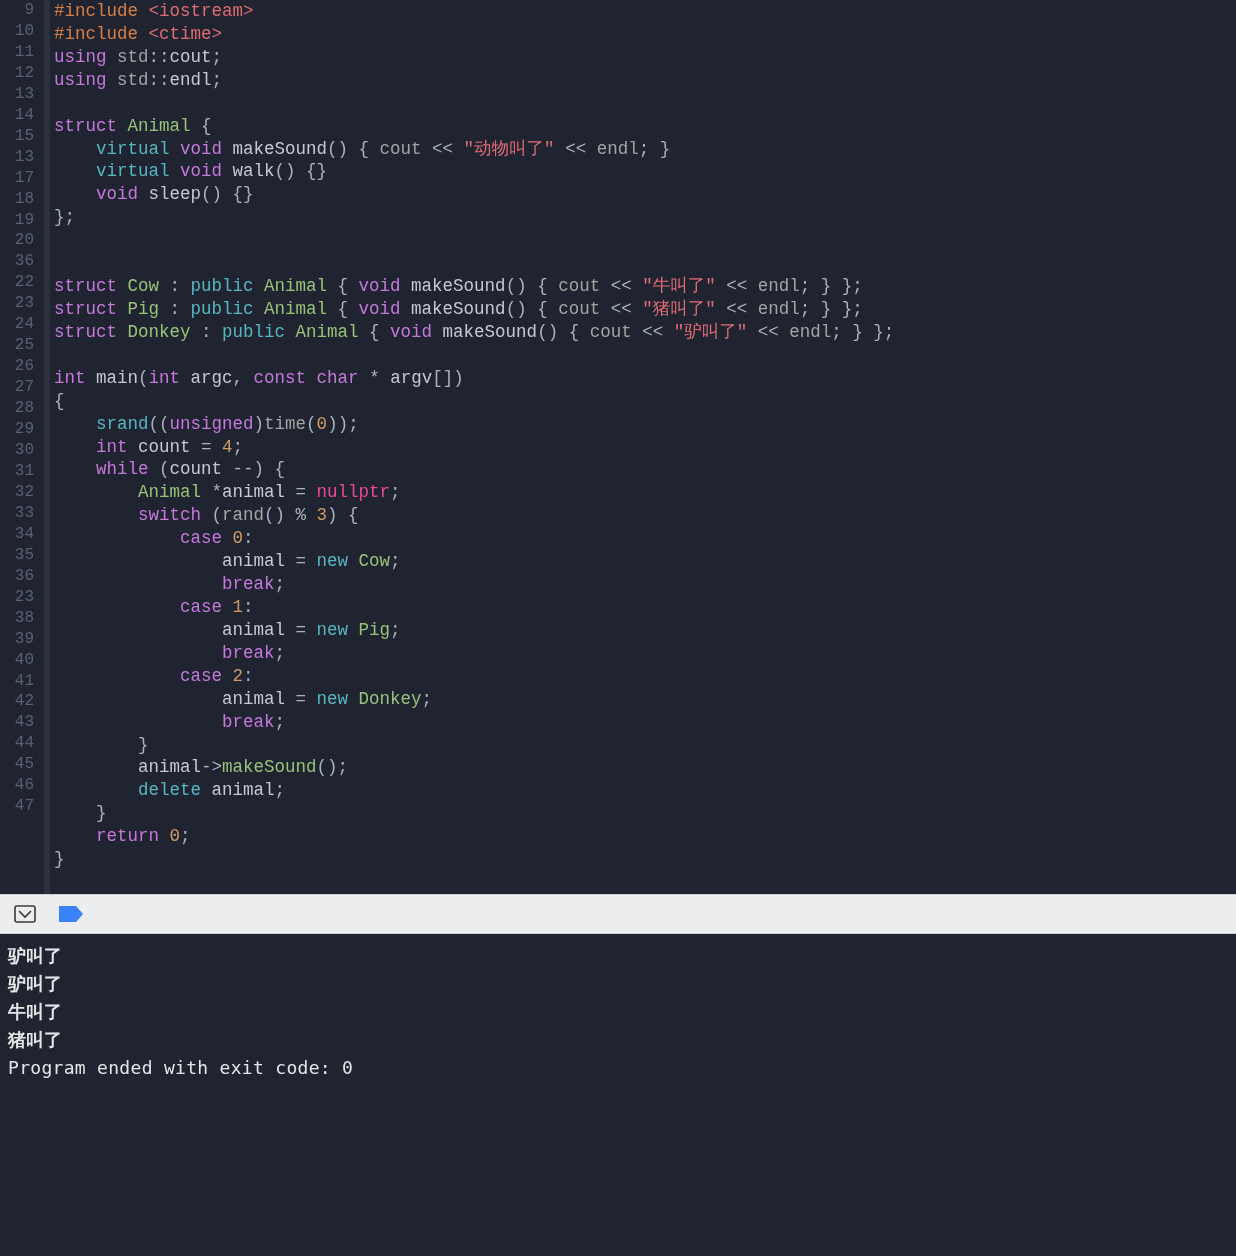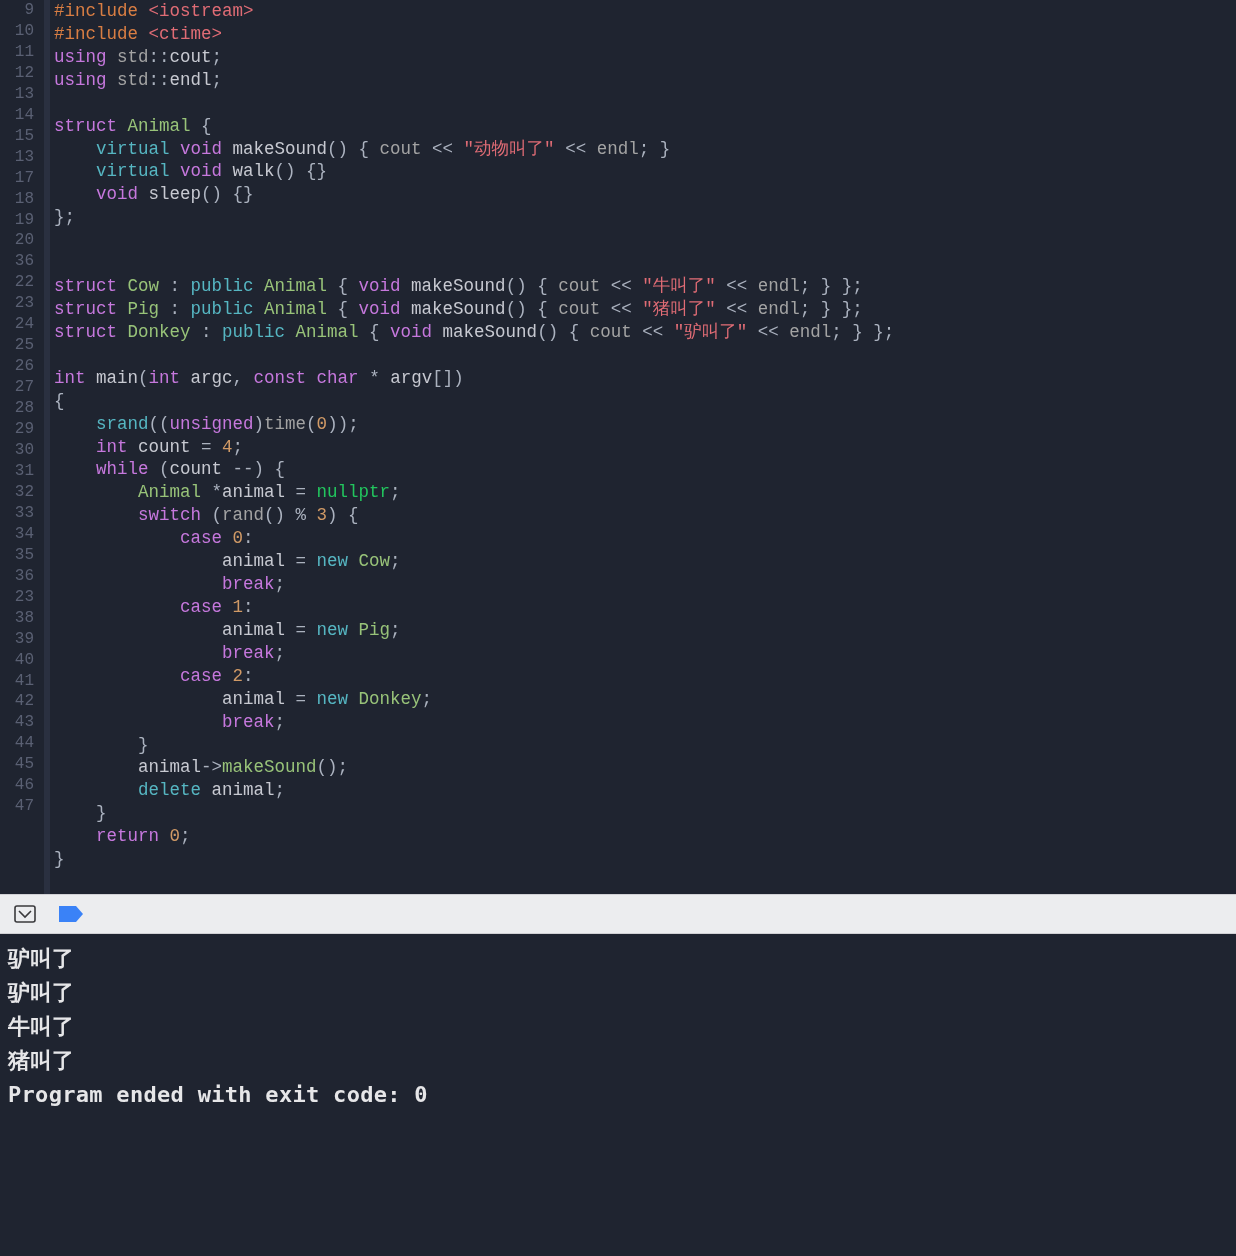--- a/index.html
+++ b/index.html
@@ -43,21 +43,21 @@
   .tok-kw   { color: #c678dd; }        
   .tok-kw2  { color: #56b6c2; }        
   .tok-type { color: #98c379; }        
   .tok-ns   { color: #a3a3a3; }        
   .tok-fn2  { color: #98c379; }        
   .tok-str  { color: #e06c75; }        
   .tok-num  { color: #d19a66; }        
   .tok-op   { color: #abb2bf; }        
   .tok-var  { color: #c7c9d1; }
   .tok-srand{ color: #56b6c2; }
-  .tok-nullptr { color: #22c55e; }
+  .tok-nullptr { color: #ec4899; }
   .tok-case { color: #c678dd; }
   .tok-break { color: #c678dd; text-align: right; }
 
   .toolbar {
     background: #ecedef;
     height: 40px;
     display: flex;
     align-items: center;
     padding: 0 12px;
     gap: 20px;
@@ -73,27 +73,27 @@
     color: #3a3a3c;
     cursor: pointer;
   }
   .toolbar-icon.run {
     color: #3a82f7;
   }
 
   .output {
     background: #1f2430;
     color: #e6e6e8;
-    font-size: 22px;
+    font-size: 18px;
     font-weight: 600;
     line-height: 1.55;
     padding: 8px 8px 16px 8px;
     font-family: "SF Mono", Monaco, Menlo, Consolas, monospace;
   }
-  .output .status { font-weight: 700; letter-spacing: 0.3px; }
+  .output .status { font-weight: 400; letter-spacing: 0.3px; }
 </style>
 </head>
 <body>
 
 <div class="editor">
   <div class="gutter">
       <div class="ln">9</div>
       <div class="ln">10</div>
       <div class="ln">11</div>
       <div class="ln">12</div>

